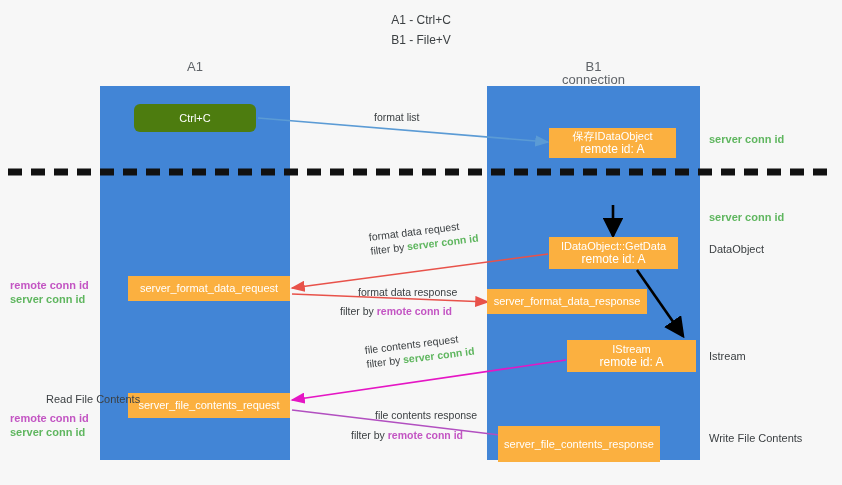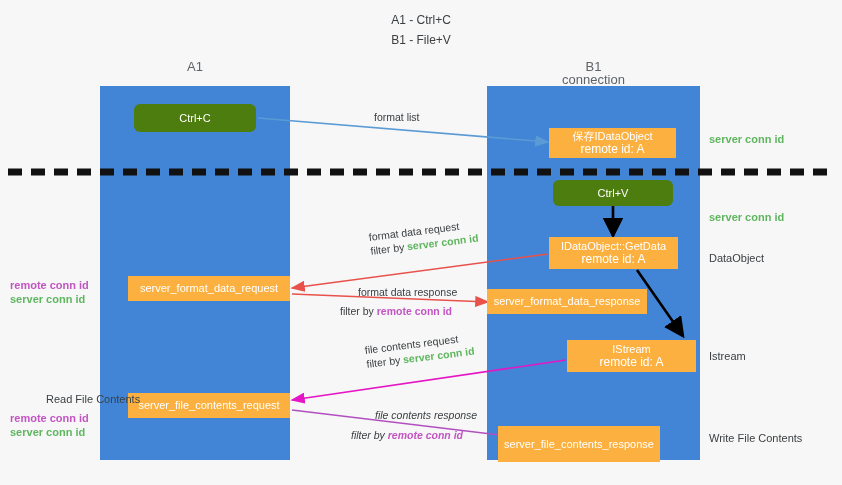--- a/index.html
+++ b/index.html
@@ -114,23 +114,20 @@
 
   <div class="abs box green layer2" style="left:134px;top:104px;width:122px;height:28px;">
     <div>Ctrl+C</div>
   </div>
 
   <div class="abs box orange layer2" style="left:549px;top:128px;width:127px;height:30px;">
     <div>保存IDataObject</div>
     <div class="l2">remote id: A</div>
   </div>
 
-  <div class="abs box green layer2" style="left:553px;top:180px;width:120px;height:26px;">
-    <div>Ctrl+V</div>
-  </div>
 
   <div class="abs box orange layer2" style="left:549px;top:237px;width:129px;height:32px;">
     <div>IDataObject::GetData</div>
     <div class="l2">remote id: A</div>
   </div>
 
   <div class="abs box orange layer2" style="left:567px;top:340px;width:129px;height:32px;">
     <div>IStream</div>
     <div class="l2">remote id: A</div>
   </div>
@@ -169,32 +166,32 @@
     </div>
   </div>
 
   <div class="abs flab layer2" style="left:364px;top:343px;transform:rotate(-7deg);transform-origin:left top;">
     <div>file contents request</div>
     <div>
       <span>filter by </span><span class="green-t">server conn id</span>
     </div>
   </div>
 
-  <div class="abs flab layer2" style="left:375px;top:408px;font-style:italic;">
+  <div class="abs flab layer2" style="left:375px;top:408px;">
     <div>file contents response</div>
     <div style="margin-top:6px;margin-left:-24px;">
       <span>filter by </span><span class="purple-t">remote conn id</span>
     </div>
   </div>
 
   <div class="abs ann green-t layer2" style="left:709px;top:132px;">server conn id</div>
 
   <div class="abs ann green-t layer2" style="left:709px;top:210px;">server conn id</div>
 
-  <div class="abs ann layer2" style="left:709px;top:251px;">DataObject</div>
+  <div class="abs ann layer2" style="left:709px;top:242px;">DataObject</div>
 
   <div class="abs ann layer2" style="left:709px;top:349px;">Istream</div>
 
   <div class="abs ann layer2" style="left:709px;top:431px;">Write File Contents</div>
 
   <div class="abs layer2" style="left:10px;top:278px;">
     <div class="ann purple-t">remote conn id</div>
     <div class="ann green-t">server conn id</div>
   </div>
 

